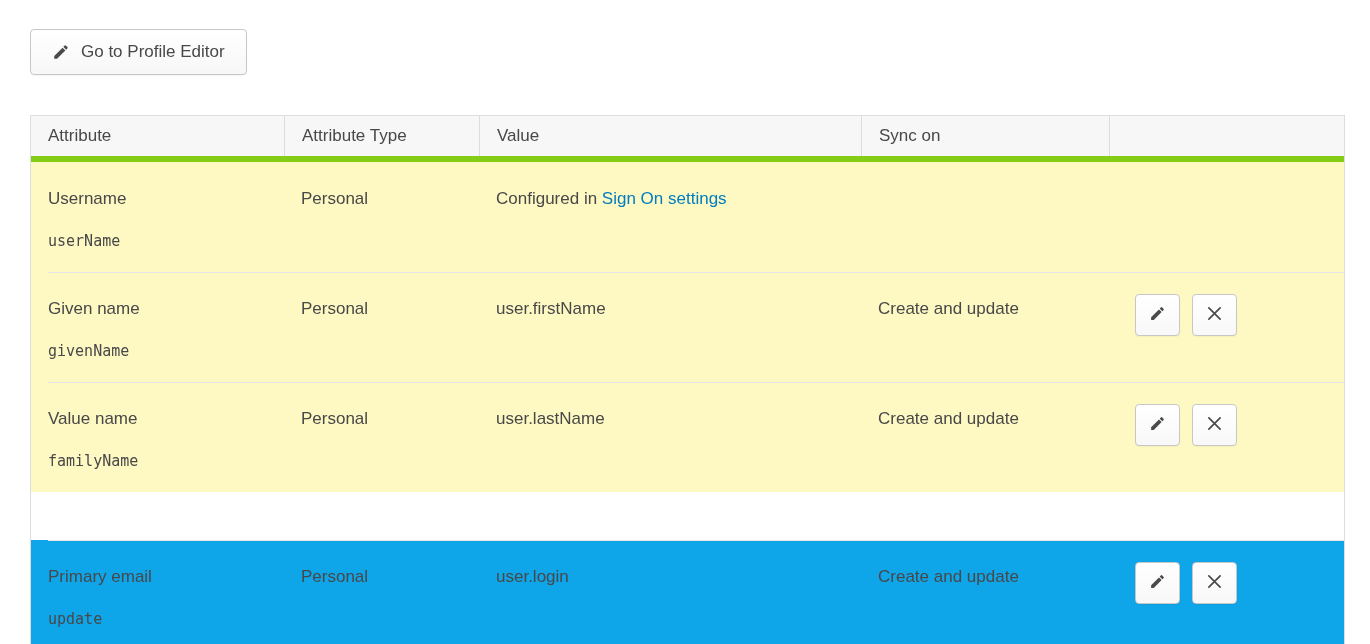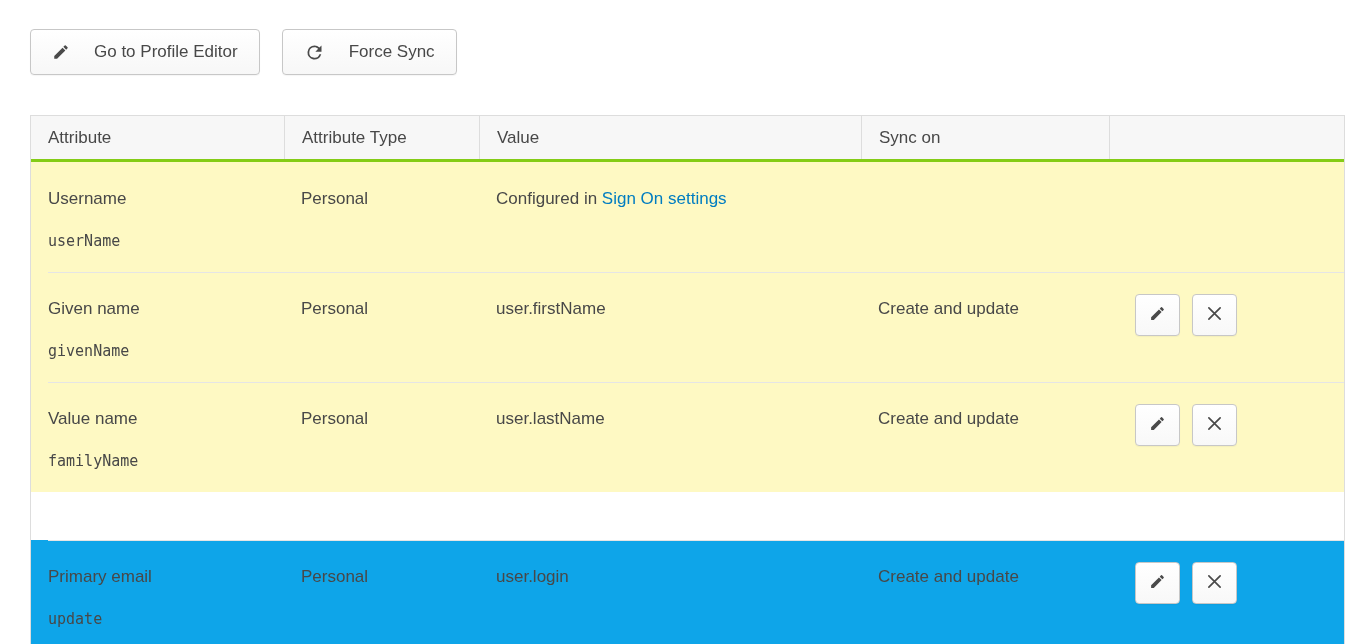--- a/index.html
+++ b/index.html
@@ -13,21 +13,21 @@
 
   
   .toolbar {
     display: flex;
     gap: 22px;
     margin: 29px 30px 0 30px;
   }
   .btn {
     display: inline-flex;
     align-items: center;
-    gap: 24px;
+    gap: 11px;
     height: 46px;
     padding: 0 21px;
     background: linear-gradient(#ffffff, #f7f7f7);
     border: 1px solid #c7c7c7;
     border-radius: 4px;
     font-family: "Liberation Sans", sans-serif;
     font-size: 17px;
     color: #484848;
     cursor: pointer;
     box-shadow: 0 1px 1px rgba(0,0,0,0.04);
@@ -38,21 +38,21 @@
   .table {
     margin: 40px 25px 0 30px;
     width: 1315px;
     border: 1px solid #dddddd;
     background: #ffffff;
   }
   .thead {
     display: flex;
     height: 46px;
     background: #f7f7f7;
-    border-bottom: 3px solid #84cc16;
+    border-bottom: 6px solid #84cc16;
   }
   .th {
     display: flex;
     align-items: center;
     padding-left: 17px;
     font-size: 17px;
     color: #484848;
     height: 100%;
   }
   .th + .th { border-left: 1px solid #dddddd; }
@@ -120,28 +120,20 @@
 <div class="toolbar">
   <button class="btn">
     <span class="icn">
       <svg width="18" height="18" viewBox="0 0 24 24" fill="#4a4a4a">
           <path d="M3 17.25V21h3.75L17.81 9.94l-3.75-3.75L3 17.25zm17.71-10.21c.39-.39.39-1.02 0-1.41l-2.34-2.34a.996.996 0 0 0-1.41 0l-1.83 1.83 3.75 3.75 1.83-1.83z"></path>
         </svg>
     </span>
     <span>Go to Profile Editor</span>
   </button>
 
-  <button class="btn">
-    <span class="icn">
-      <svg width="21" height="21" viewBox="0 0 24 24" fill="#4a4a4a">
-          <path d="M17.65 6.35A7.96 7.96 0 0 0 12 4a8 8 0 1 0 7.73 10h-2.08A6 6 0 1 1 12 6c1.66 0 3.14.69 4.22 1.78L13 11h7V4l-2.35 2.35z"></path>
-        </svg>
-    </span>
-    <span>Force Sync</span>
-  </button>
 </div>
 
 <div class="table">
 
   <div class="thead">
     <div class="th col-attr">Attribute</div>
     <div class="th col-type">Attribute Type</div>
     <div class="th col-value">Value</div>
     <div class="th col-apply">Sync on</div>
     <div class="th col-act"></div>

